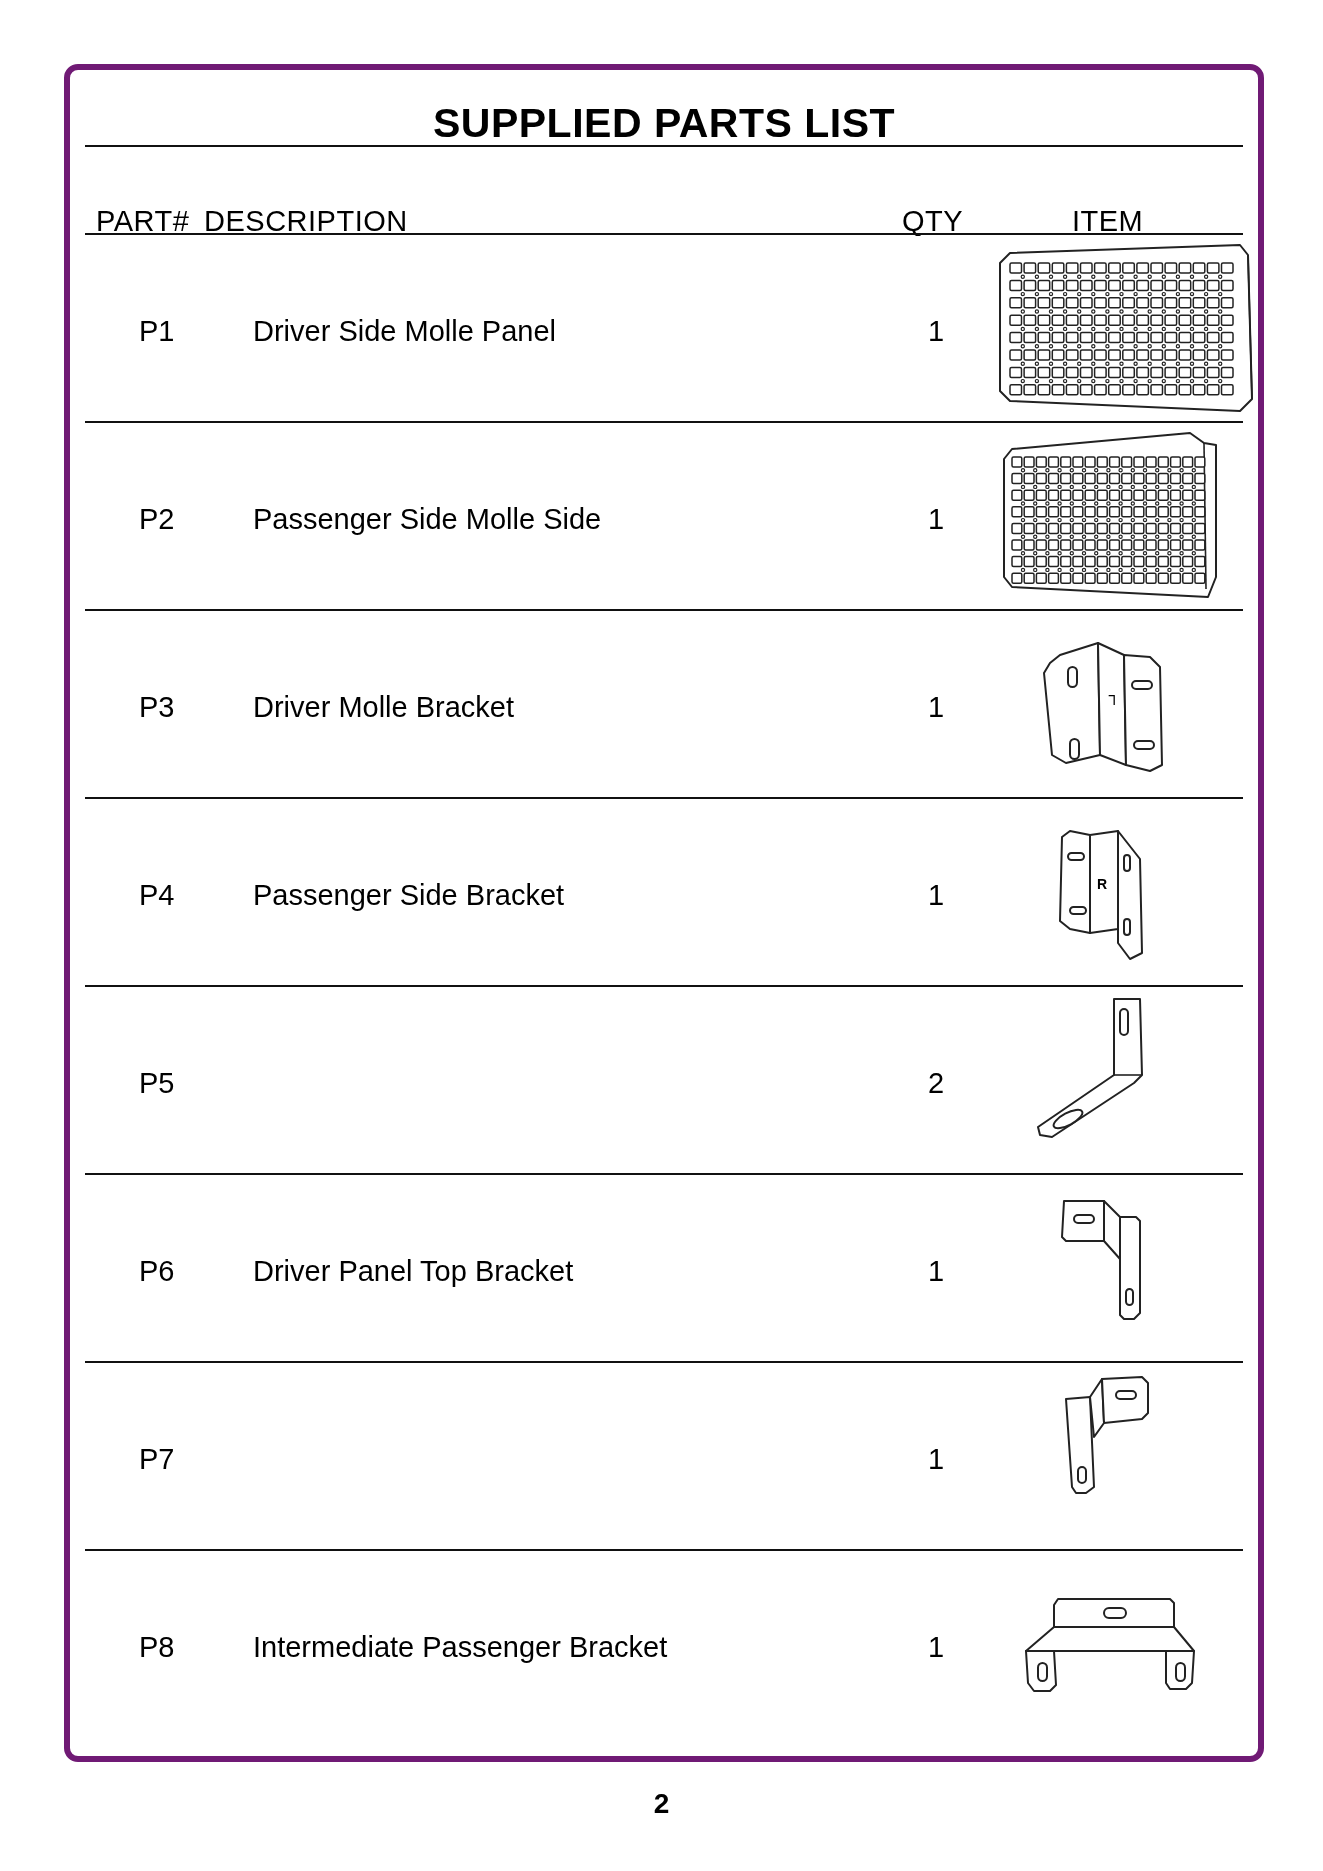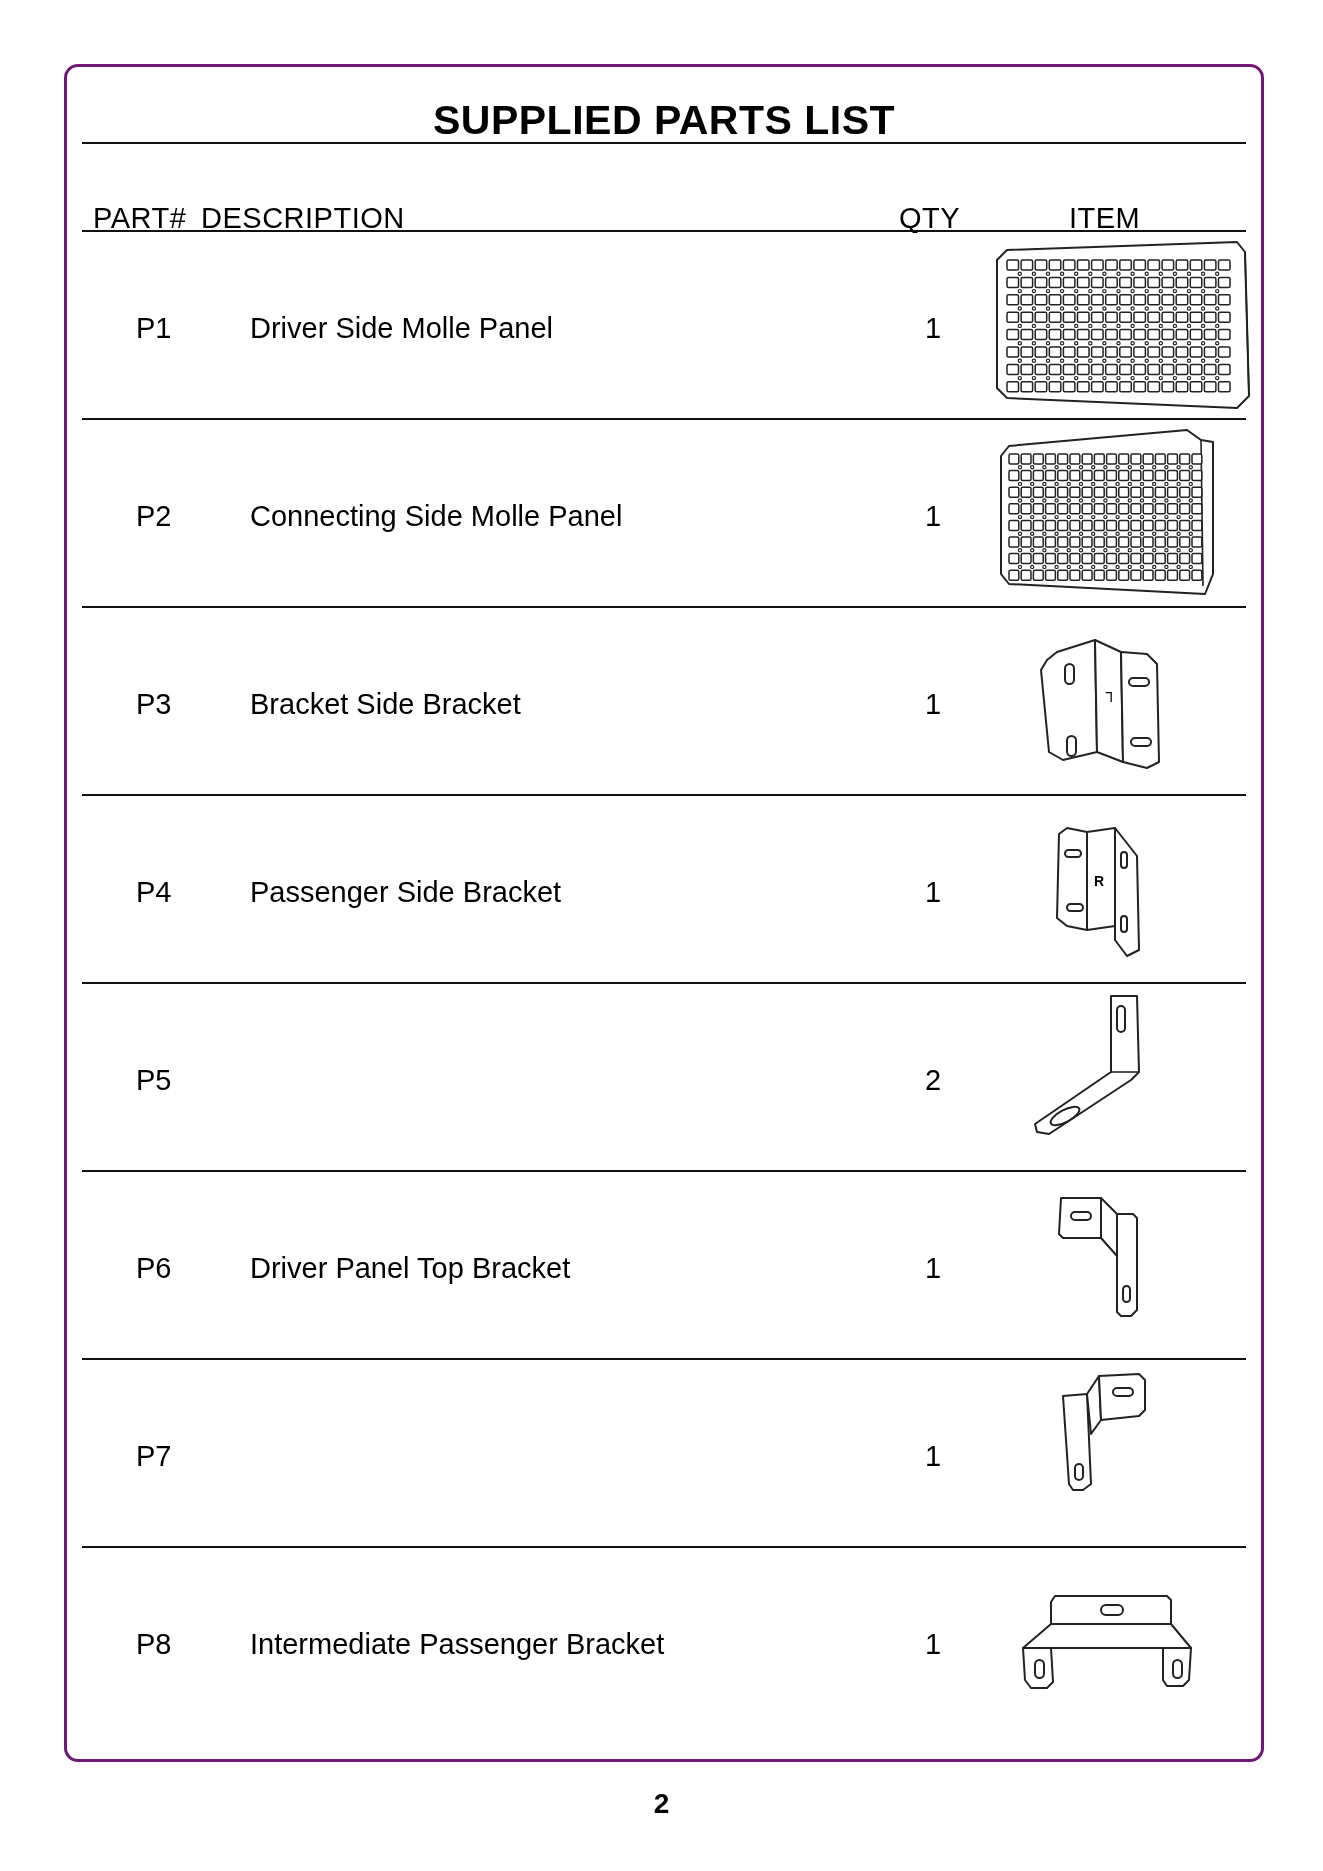--- a/index.html
+++ b/index.html
@@ -1,19 +1,19 @@
 <!DOCTYPE html>
 <html><head>
 <meta charset="utf-8">
 <style>
   html, body { margin: 0; padding: 0; background: #ffffff; }
   body { width: 1323px; height: 1871px; position: relative; overflow: hidden;
          font-family: "Liberation Sans", "DejaVu Sans", sans-serif; color: #000; }
   .sheet { position: absolute; left: 64px; top: 64px; width: 1200px; height: 1698px;
-           border: 3px solid #701a75; border-radius: 14px; box-sizing: border-box; }
+           border: 6px solid #701a75; border-radius: 14px; box-sizing: border-box; }
   .title { position: absolute; left: 0; right: 0; top: 30px; text-align: center;
            font-size: 41px; font-weight: bold; letter-spacing: 0.5px; }
   .rule { position: absolute; left: 15px; right: 15px; height: 2px; background: #111; }
   .hdr { position: absolute; top: 135px; font-size: 29px; letter-spacing: 0.5px; }
   .row { position: absolute; left: 15px; right: 15px; height: 214px; }
   .row .pno { position: absolute; left: 54px; top: 80px; font-size: 29px; }
   .row .desc { position: absolute; left: 162px; top: 80px; font-size: 29px; margin-left: 6px; }
   .row .qty { position: absolute; left: 839px; top: 80px; font-size: 29px; width: 24px; text-align: center; }
   .row .item { position: absolute; left: 905px; top: 4px; width: 270px; height: 180px; }
   .row .item svg { width: 100%; height: 100%; display: block; }
@@ -280,21 +280,21 @@
             <rect class="sq" x="217.4" y="145.79999999999998" width="11.5" height="10" rx="1.5"></rect>
             <rect class="sq" x="231.5" y="145.79999999999998" width="11.5" height="10" rx="1.5"></rect>
           </g>
       </svg>
     </div>
   </div>
   <div class="rule" style="top:351px"></div>
 
   <div class="row" style="top:353px">
     <span class="pno">P2</span>
-    <span class="desc">Connecting Side Molle Panel</span>
+    <span class="desc">Passenger Side Molle Side</span>
     <span class="qty">1</span>
     <div class="item">
       <svg viewBox="0 0 270 180" id="panel2">
         <polygon class="ln" points="22,22 200,6 214,16 226,18 226,150 218,170 22,160 14,150 14,32"></polygon>
         <line class="ln1" x1="214" y1="16" x2="216" y2="162"></line>
         <g id="grid2">
             <rect class="sq" x="22" y="30" width="9.8" height="10" rx="1.5"></rect>
             <circle class="dot" cx="33" cy="43.3" r="1.6"></circle>
             <rect class="sq" x="34.2" y="30" width="9.8" height="10" rx="1.5"></rect>
             <circle class="dot" cx="45.2" cy="43.3" r="1.6"></circle>
@@ -528,21 +528,21 @@
             <rect class="sq" x="192.8" y="146.20000000000002" width="9.8" height="10" rx="1.5"></rect>
             <rect class="sq" x="205.00000000000003" y="146.20000000000002" width="9.8" height="10" rx="1.5"></rect>
           </g>
       </svg>
     </div>
   </div>
   <div class="rule" style="top:539px"></div>
 
   <div class="row" style="top:541px">
     <span class="pno">P3</span>
-    <span class="desc">Bracket Side Bracket</span>
+    <span class="desc">Driver Molle Bracket</span>
     <span class="qty">1</span>
     <div class="item">
       <svg viewBox="0 0 270 180">
         <polygon class="ln" points="60,48 70,40 108,28 110,140 76,148 62,140 54,58"></polygon>
         <polygon class="ln" points="108,28 134,40 136,150 110,140"></polygon>
         <polygon class="ln" points="134,40 160,42 170,52 172,150 160,156 136,150"></polygon>
         <rect class="ln" x="78" y="52" width="9" height="20" rx="4.5"></rect>
         <rect class="ln" x="80" y="124" width="9" height="20" rx="4.5"></rect>
         <rect class="ln" x="142" y="66" width="20" height="8" rx="4"></rect>
         <rect class="ln" x="144" y="126" width="20" height="8" rx="4"></rect>

